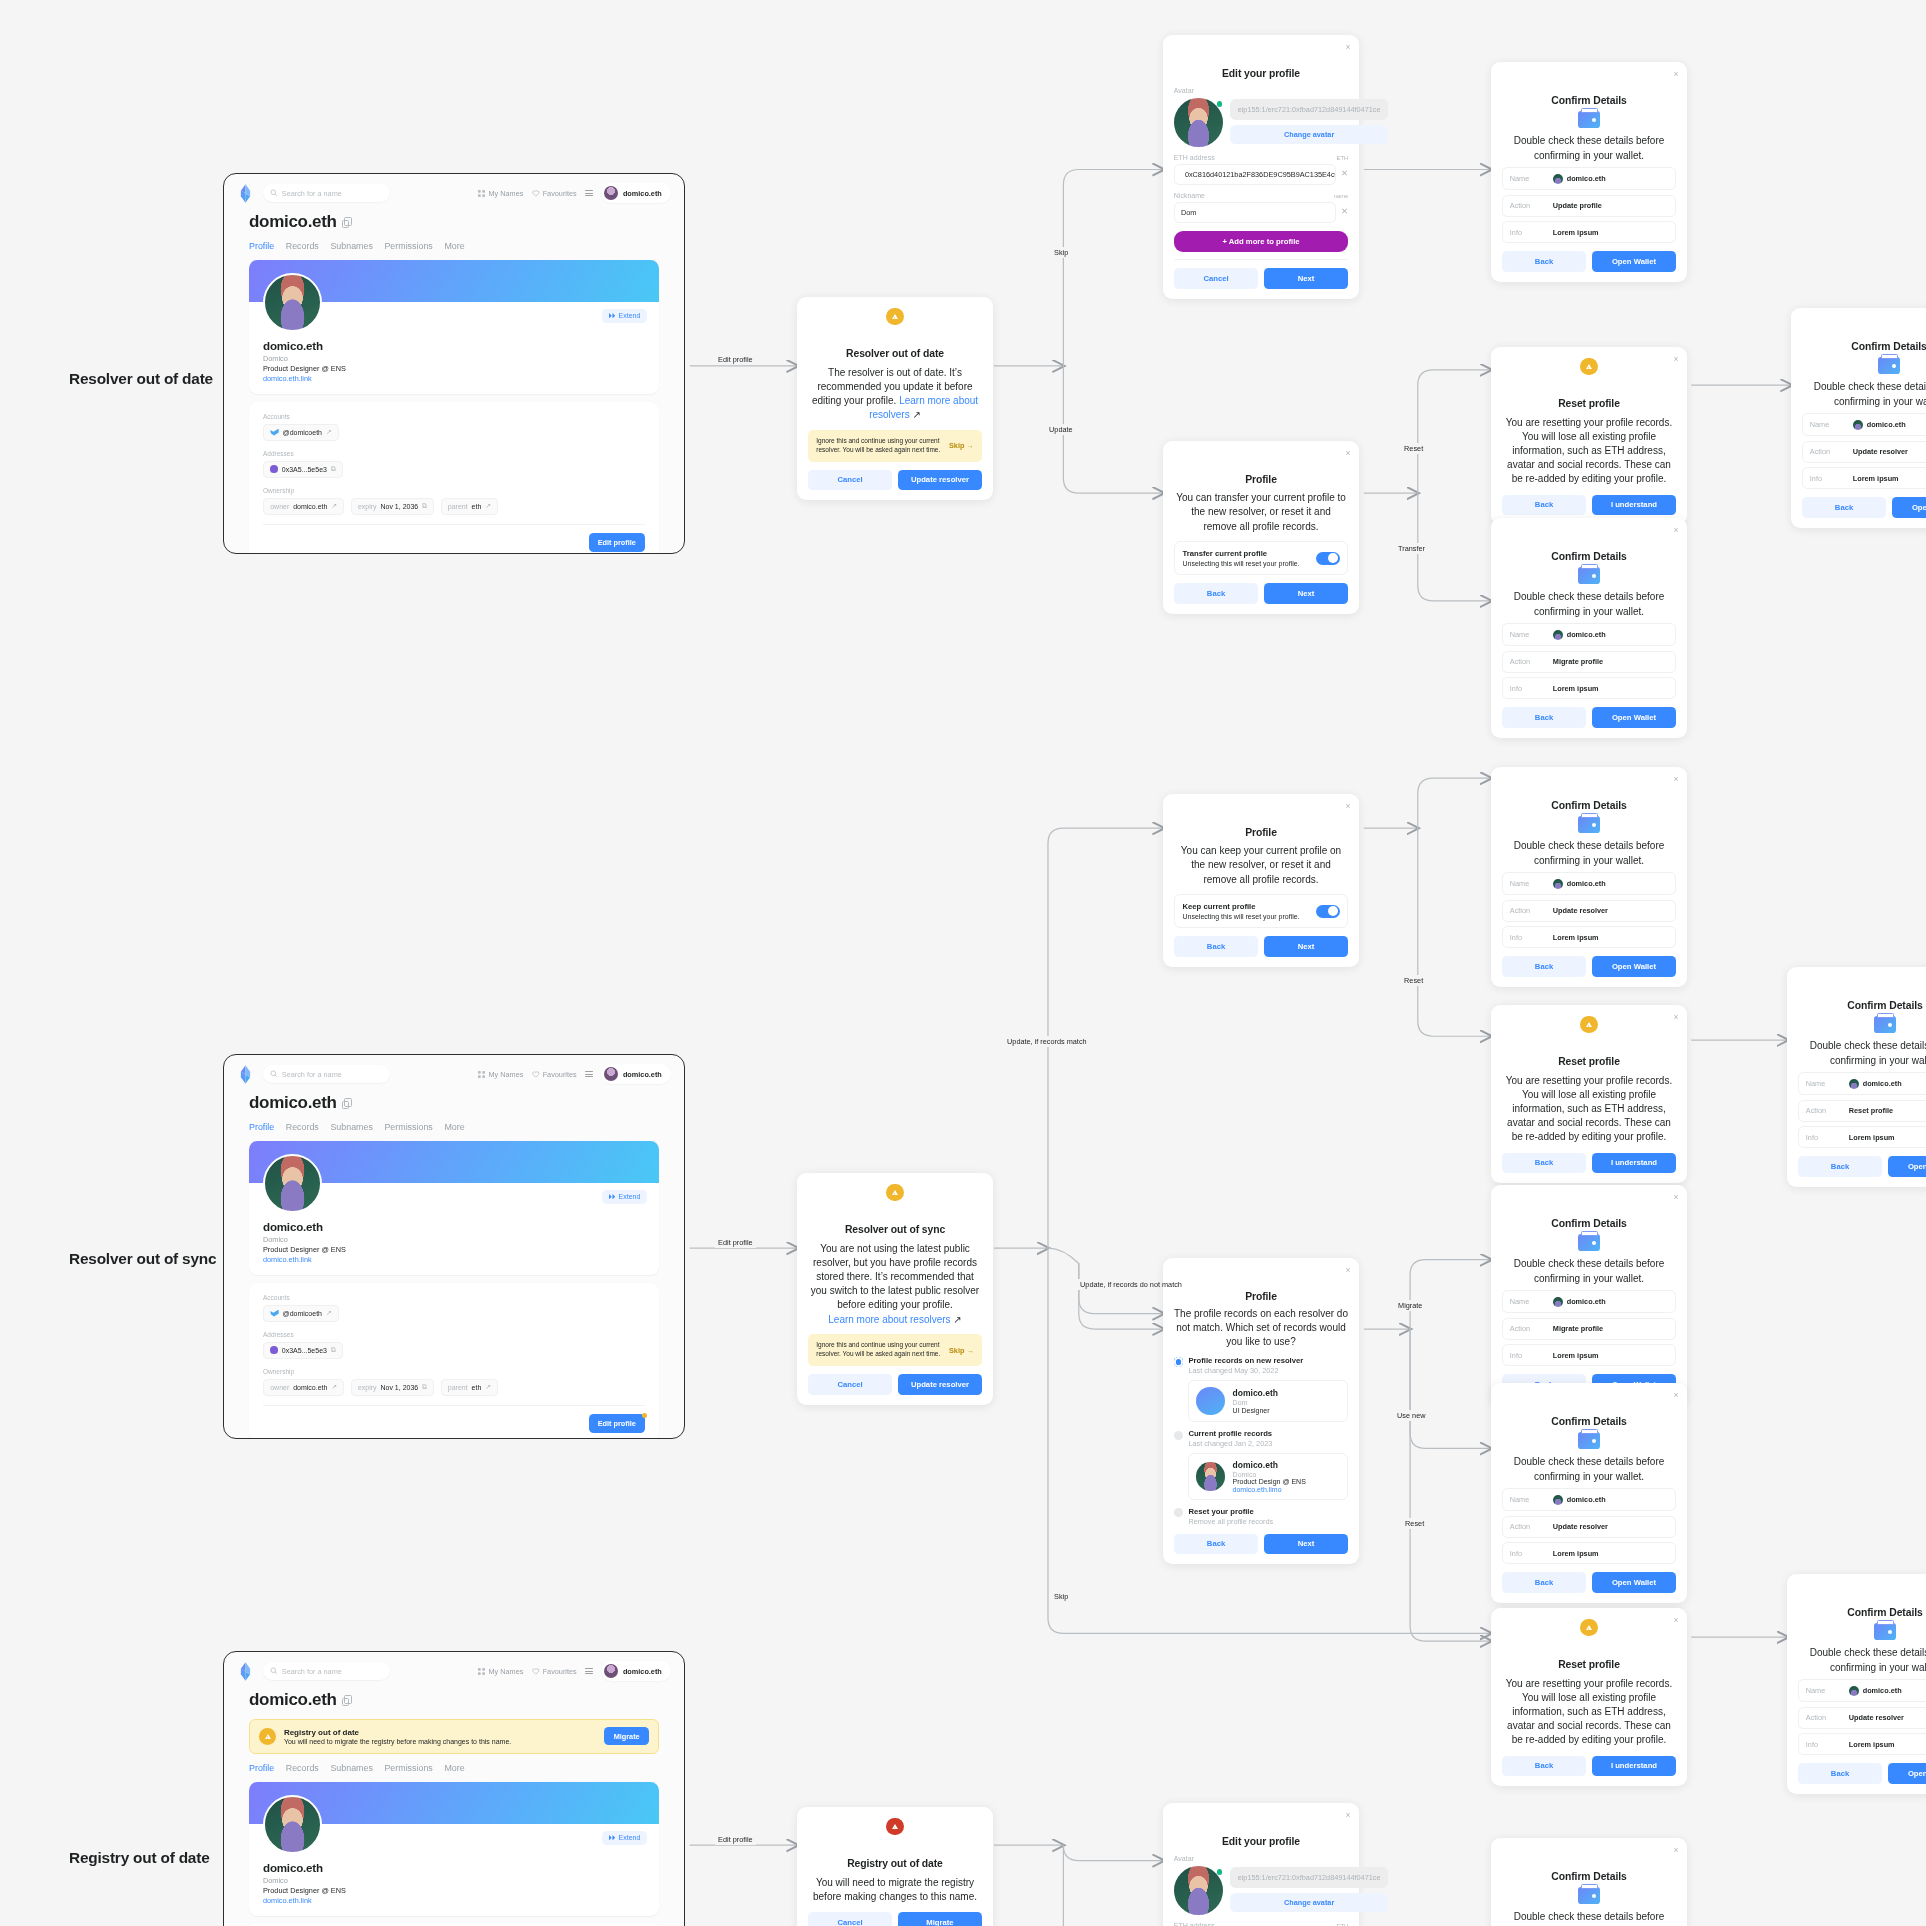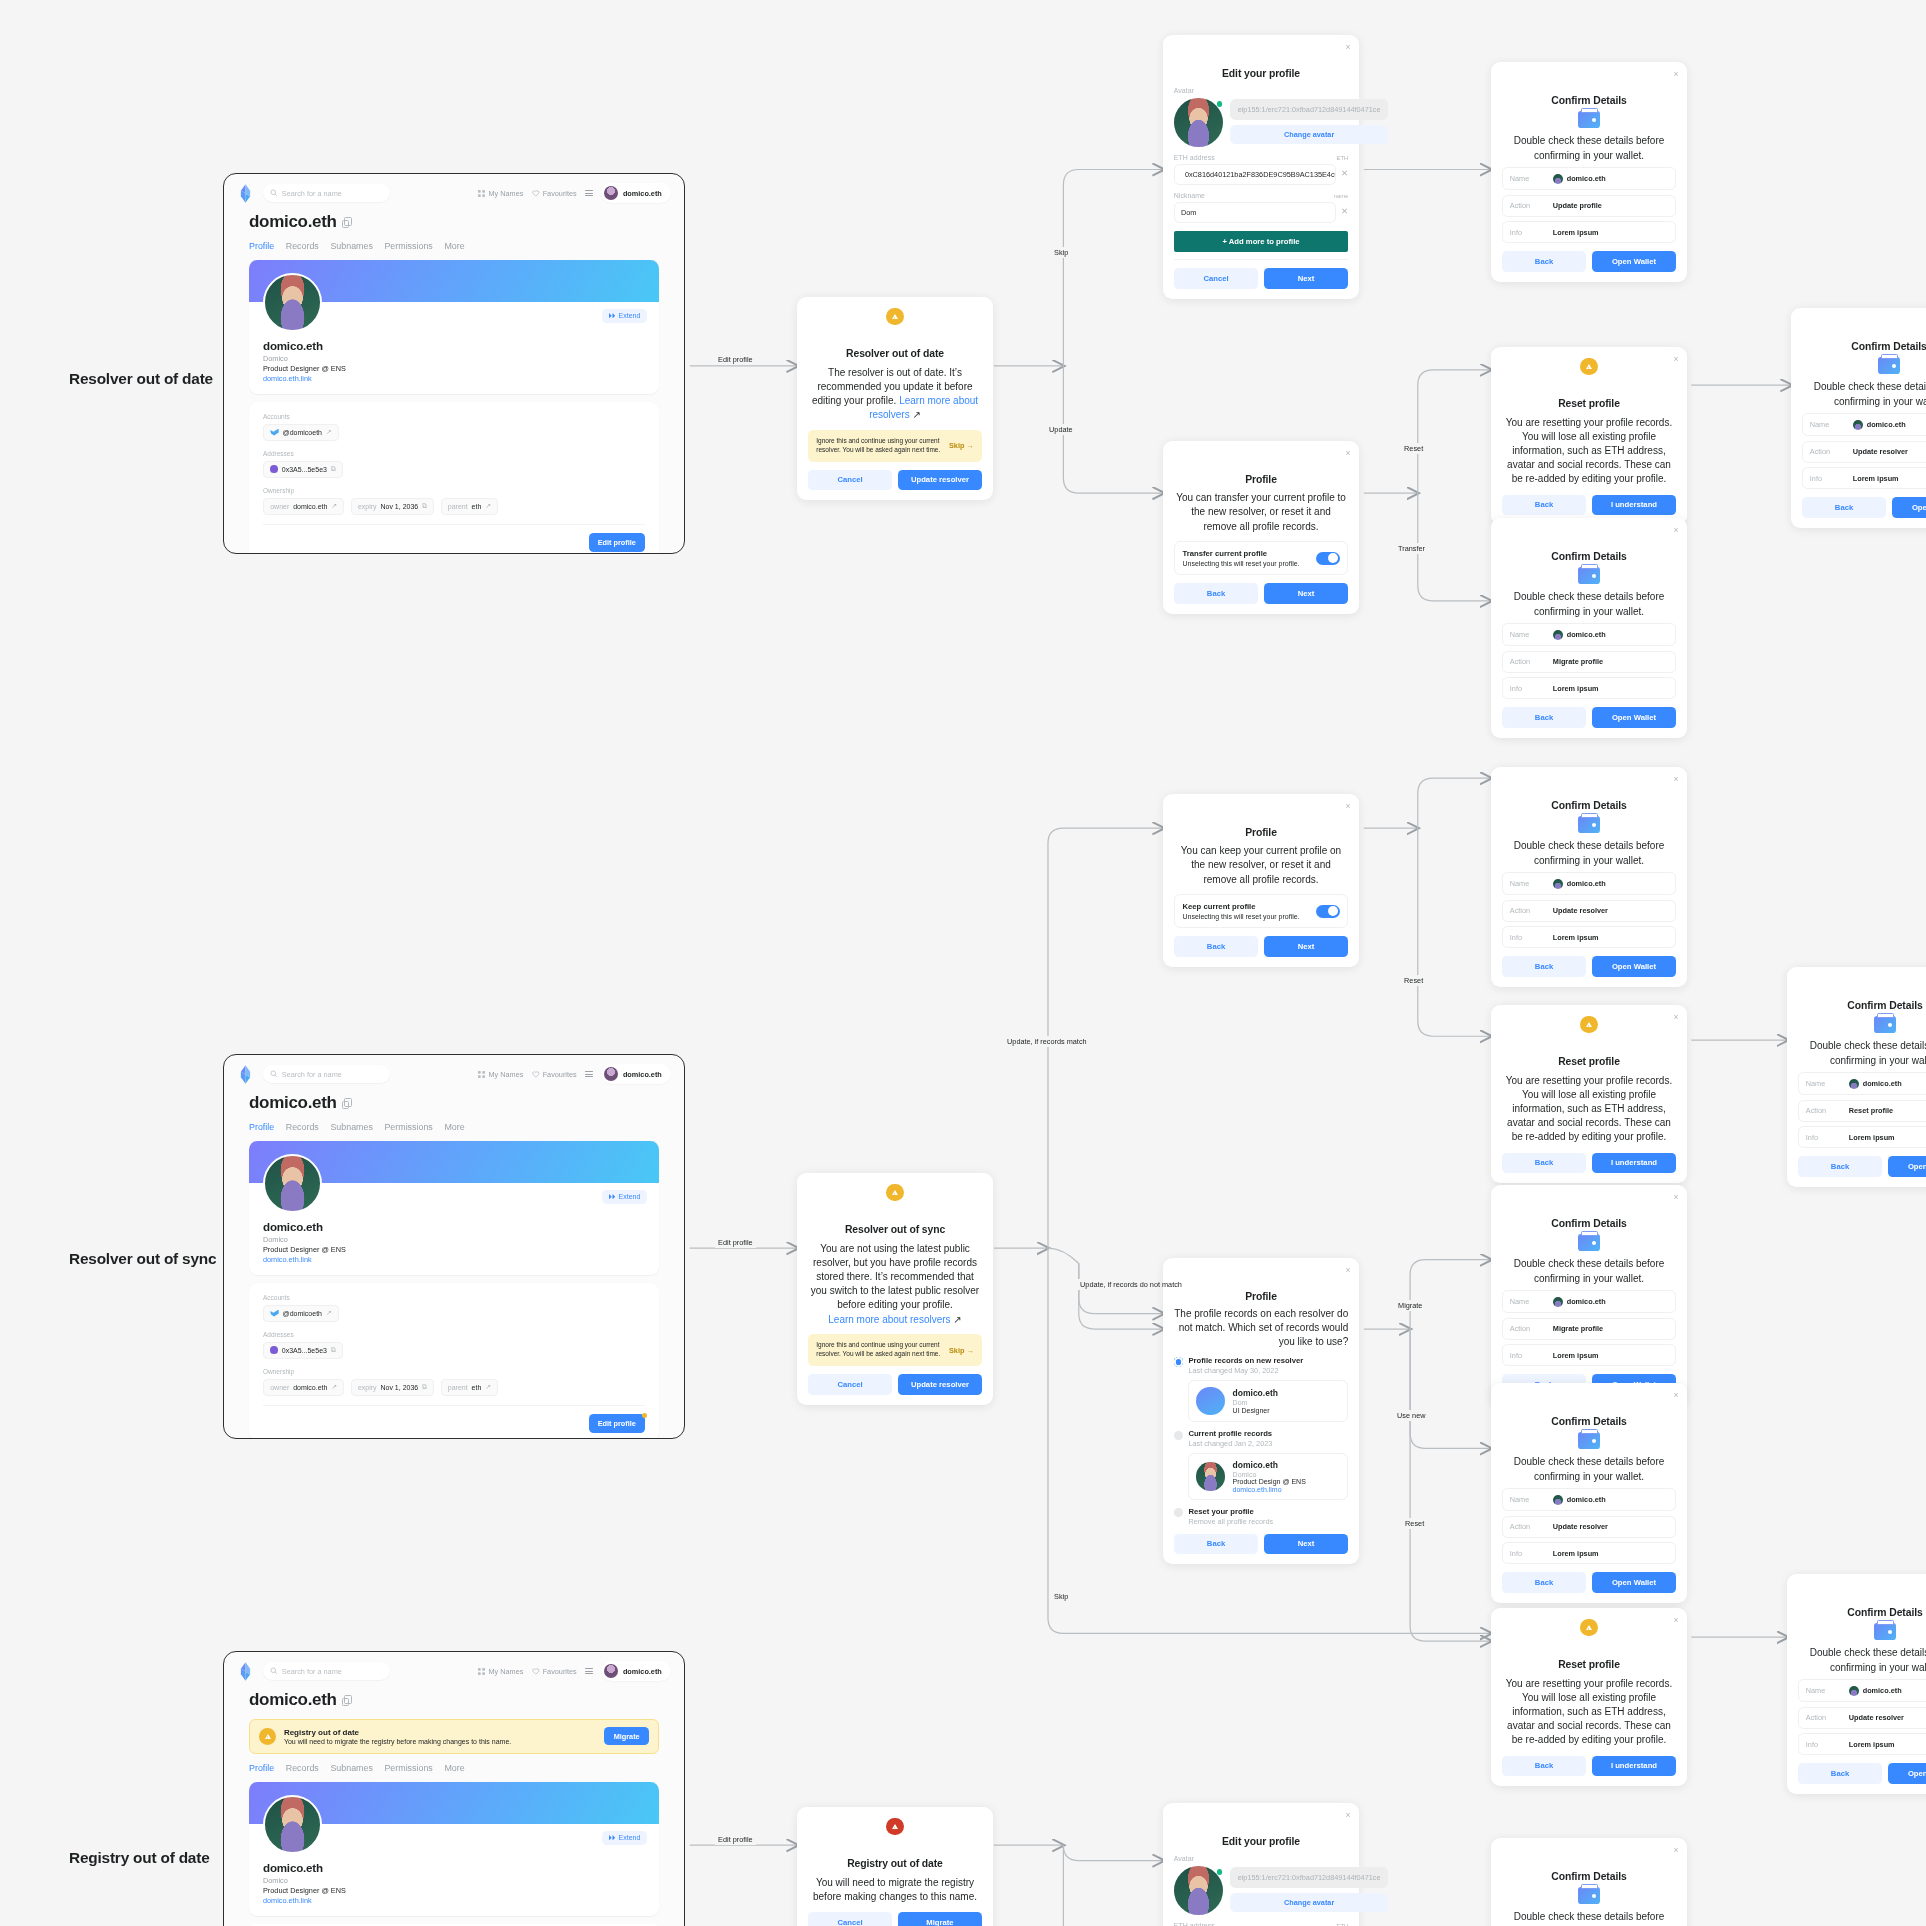--- a/index.html
+++ b/index.html
@@ -172,21 +172,21 @@
   .pav.photo{ background:
       radial-gradient(ellipse at 50% 78%, #8a7ac4 0 30%, transparent 31%),
       radial-gradient(ellipse at 50% 42%, #e9c3a6 0 26%, transparent 27%),
       radial-gradient(ellipse at 50% 26%, #c06a63 0 30%, transparent 31%),
       linear-gradient(160deg,#1f5146,#2f6b55); }
   .rec-preview .pn{ font-size:8.5px; font-weight:700;}
   .rec-preview .ps{ font-size:7px; color:#b2b8bc; margin-top:0.8px;}
   .rec-preview .pr{ font-size:7px; margin-top:0.4px;}
   .rec-preview .pl{ font-size:7px; color:#3889ff; margin-top:0.4px;}
 
-  .addmore{ background:#0f766e; color:#fff; border-radius:2px; text-align:center;
+  .addmore{ background:#a21caf; color:#fff; border-radius:9px; text-align:center;
     padding:5.8px 0; font-size:7.7px; font-weight:600; margin-top:7.7px;}
   .divider{ border-top:0.6px solid #f2f2f2; margin-top:7.7px;}
 
   
   .edge-label{ position:absolute; font-size:7.3px; color:#1e2122; background:#f5f5f5;
     padding:0.8px 3.1px; white-space:nowrap; text-align:center; }
   svg.links{ position:absolute; inset:0; width:2178px; height:2690px; pointer-events:none; }
 </style>
 </head>
 <body>
@@ -755,21 +755,21 @@
     </div>
     <div class="m-actions">
       <span class="btn btn-soft">Back</span>
       <span class="btn btn-primary">Open Wallet</span>
     </div>
   </div>
 
   <div class="abs modal" style="left:1163px; top:1258px; width:196px;">
     <span class="close">×</span>
     <div class="m-title">Profile</div>
-    <div class="m-body" style="margin-top:4.6px;text-align:right;">The profile records on each resolver do not match. Which set of records would you like to use?</div>
+    <div class="m-body" style="margin-top:4.6px;">The profile records on each resolver do not match. Which set of records would you like to use?</div>
 
     <div class="radio-opt">
       <div class="radio-head">
         <i class="radio on"></i>
         <div>
           <h5>Profile records on new resolver</h5>
           <div class="sub">Last changed May 30, 2022</div>
         </div>
       </div>
       <div class="rec-preview">

